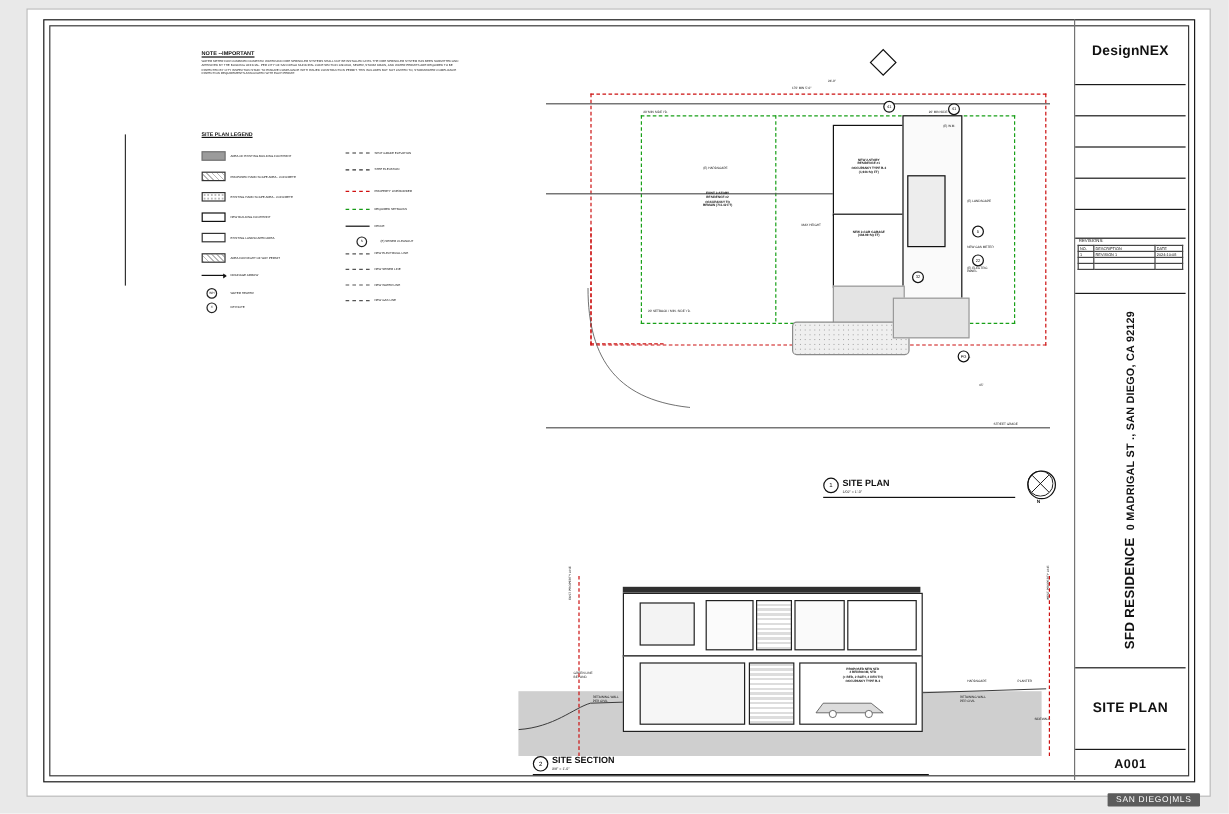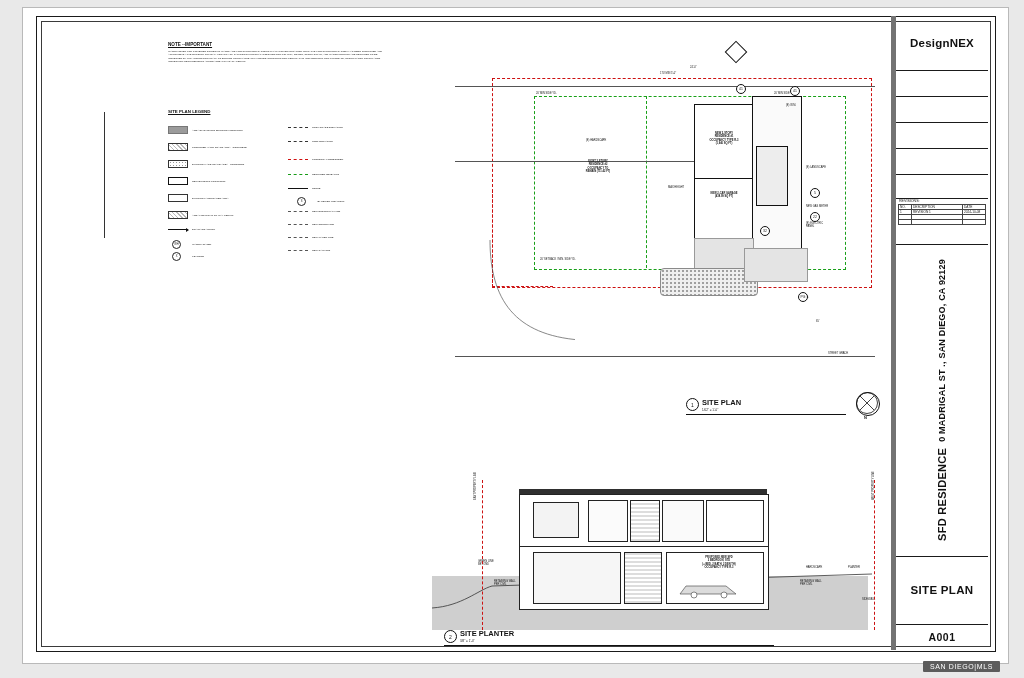--- a/index.html
+++ b/index.html
@@ -6,21 +6,21 @@
   body{width:1024px;height:678px;font-family:"Liberation Sans",sans-serif;color:#111;overflow:hidden;}
   #sheet{position:relative;width:1024px;height:678px;background:#fff;}
 
   
   .page-bg{position:absolute;left:0;top:0;width:1024px;height:678px;background:#e9e9e9;}
   .paper{position:absolute;left:22px;top:7px;width:985px;height:655px;background:#ffffff;border:1px solid #b9b9b9;}
   .border-outer{position:absolute;left:36px;top:16px;width:958px;height:634px;border:1px solid #1a1a1a;}
   .border-inner{position:absolute;left:41px;top:21px;width:948px;height:624px;border:1px solid #3a3a3a;}
 
   
-  .titleblock{position:absolute;right:36px;top:16px;width:92px;height:634px;border-left:5px solid #737373;}
+  .titleblock{position:absolute;right:36px;top:16px;width:92px;height:634px;border-left:1px solid #737373;}
   .tb-row{position:absolute;left:0;width:92px;border-bottom:1px solid #1a1a1a;}
   .tb-logo{top:0;height:54px;display:flex;align-items:center;justify-content:center;}
   .tb-logo span{font-size:11.5px;letter-spacing:.2px;font-weight:600;color:#111;}
   .tb-blank1{top:54px;height:26px;}
   .tb-blank2{top:80px;height:26px;}
   .tb-blank3{top:106px;height:26px;}
   .tb-blank4{top:132px;height:26px;}
   .tb-blank5{top:158px;height:24px;}
   .tb-rev{top:182px;height:46px;}
   .tb-rev .rev-label{font-size:3.6px;padding:1px 3px;color:#111;}
@@ -296,21 +296,21 @@
   <div class="txt t2" style="left:806px;top:566px;">HARDSCAPE</div>
   <div class="txt t2" style="left:848px;top:566px;">PLANTER</div>
   <div class="txt t2" style="left:862px;top:598px;">SIDEWALK</div>
   <div class="txt t2" style="left:474px;top:500px;transform:rotate(-90deg);transform-origin:0 0;">EAST PROPERTY LINE</div>
   <div class="txt t2" style="left:872px;top:500px;transform:rotate(-90deg);transform-origin:0 0;">WEST PROPERTY LINE</div>
 
   <div class="lot" style="left:482px;top:480px;width:0;height:150px;border-left:.8px dashed #cc1111;border-top:none;border-right:none;border-bottom:none;"></div>
   <div class="lot" style="left:874px;top:480px;width:0;height:150px;border-left:.8px dashed #cc1111;border-top:none;border-right:none;border-bottom:none;"></div>
 
   <div class="bubble" style="left:444px;top:630px;">2</div>
-  <div class="txt t7 b" style="left:460px;top:629px;">SITE PLANTER</div>
+  <div class="txt t7 b" style="left:460px;top:629px;">SITE SECTION</div>
   <div class="txt t3" style="left:460px;top:640px;">3/8" = 1'-0"</div>
   <div class="titleline" style="left:444px;top:645px;width:330px;"></div>
 
   <div class="titleblock">
     <div class="tb-row tb-logo">
       <span>DesignNEX</span>
     </div>
     <div class="tb-row tb-blank1"></div>
     <div class="tb-row tb-blank2"></div>
     <div class="tb-row tb-blank3"></div>

